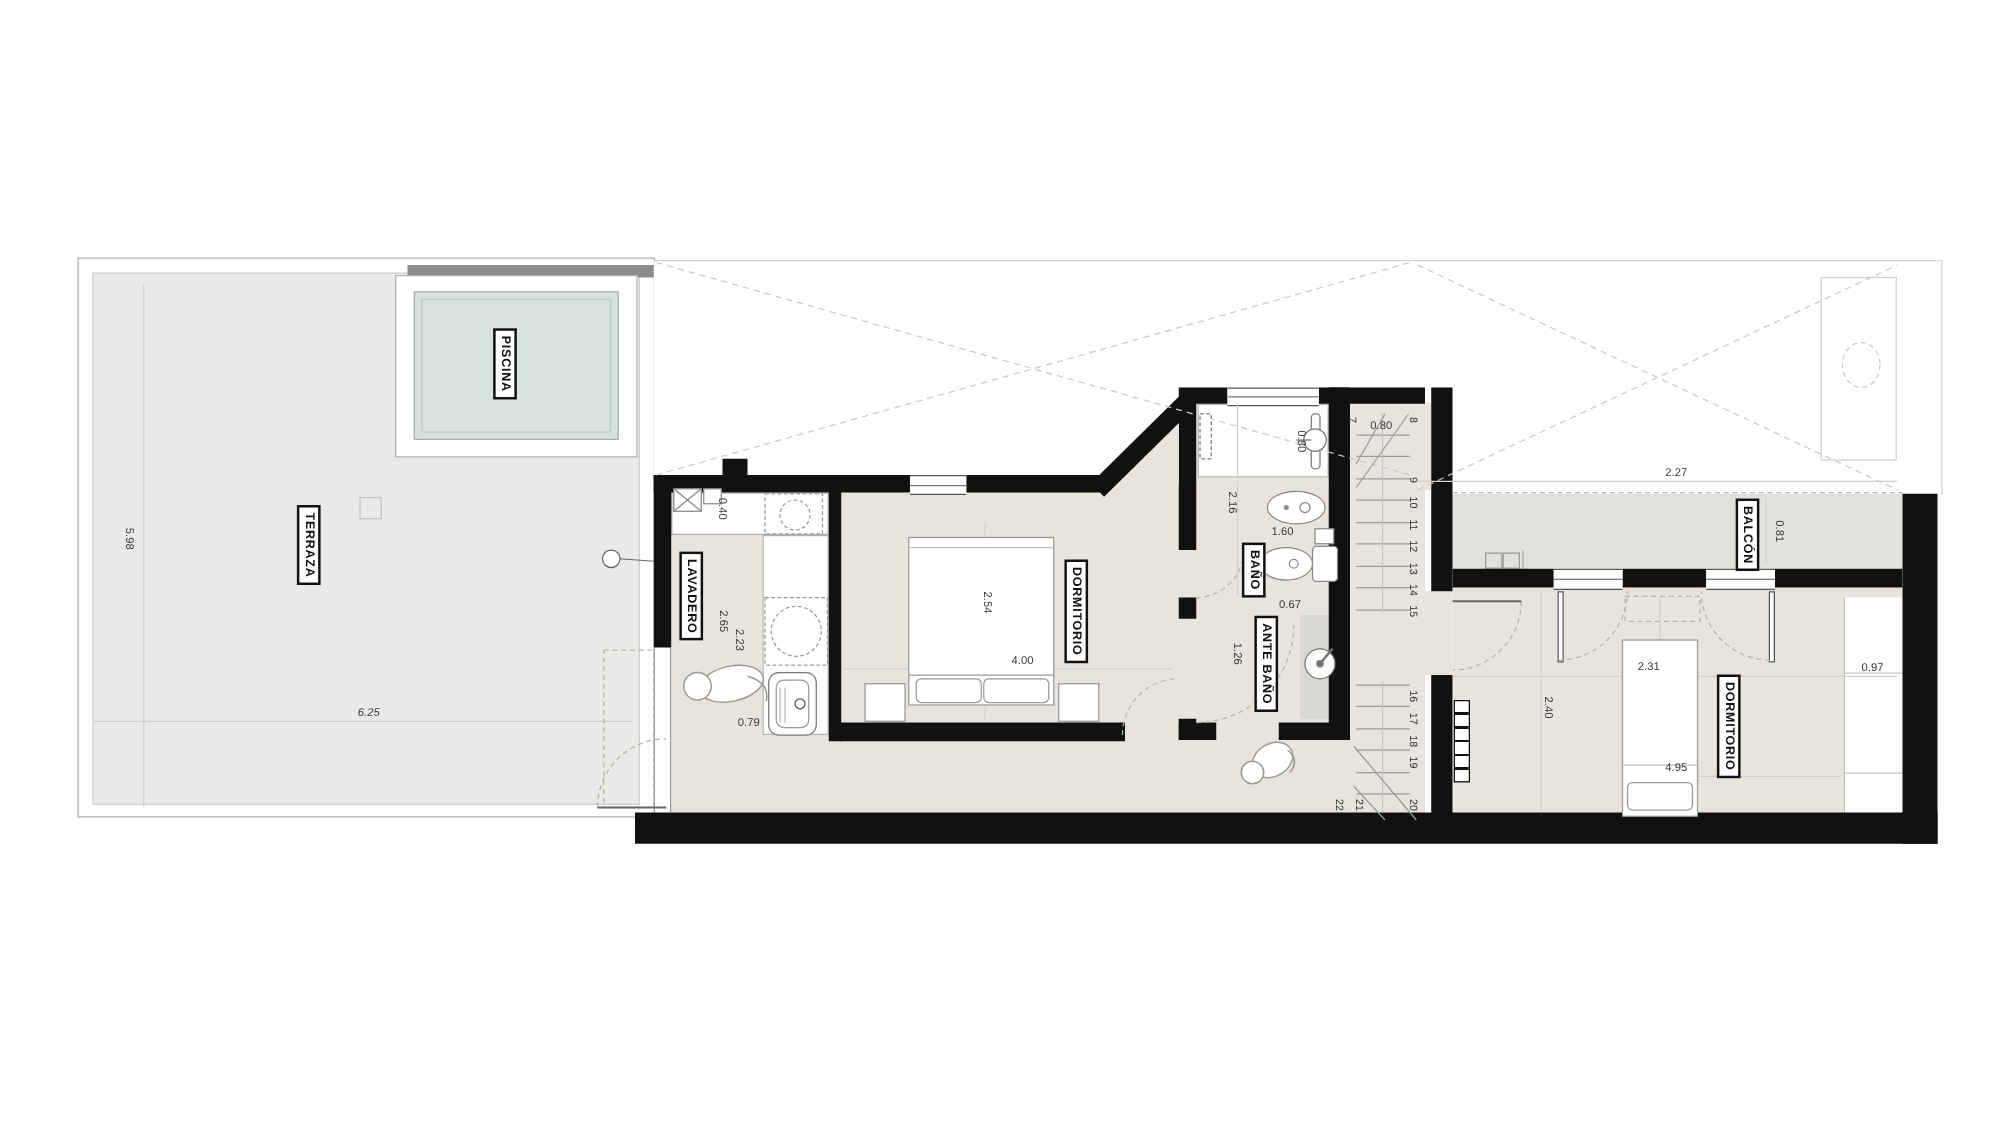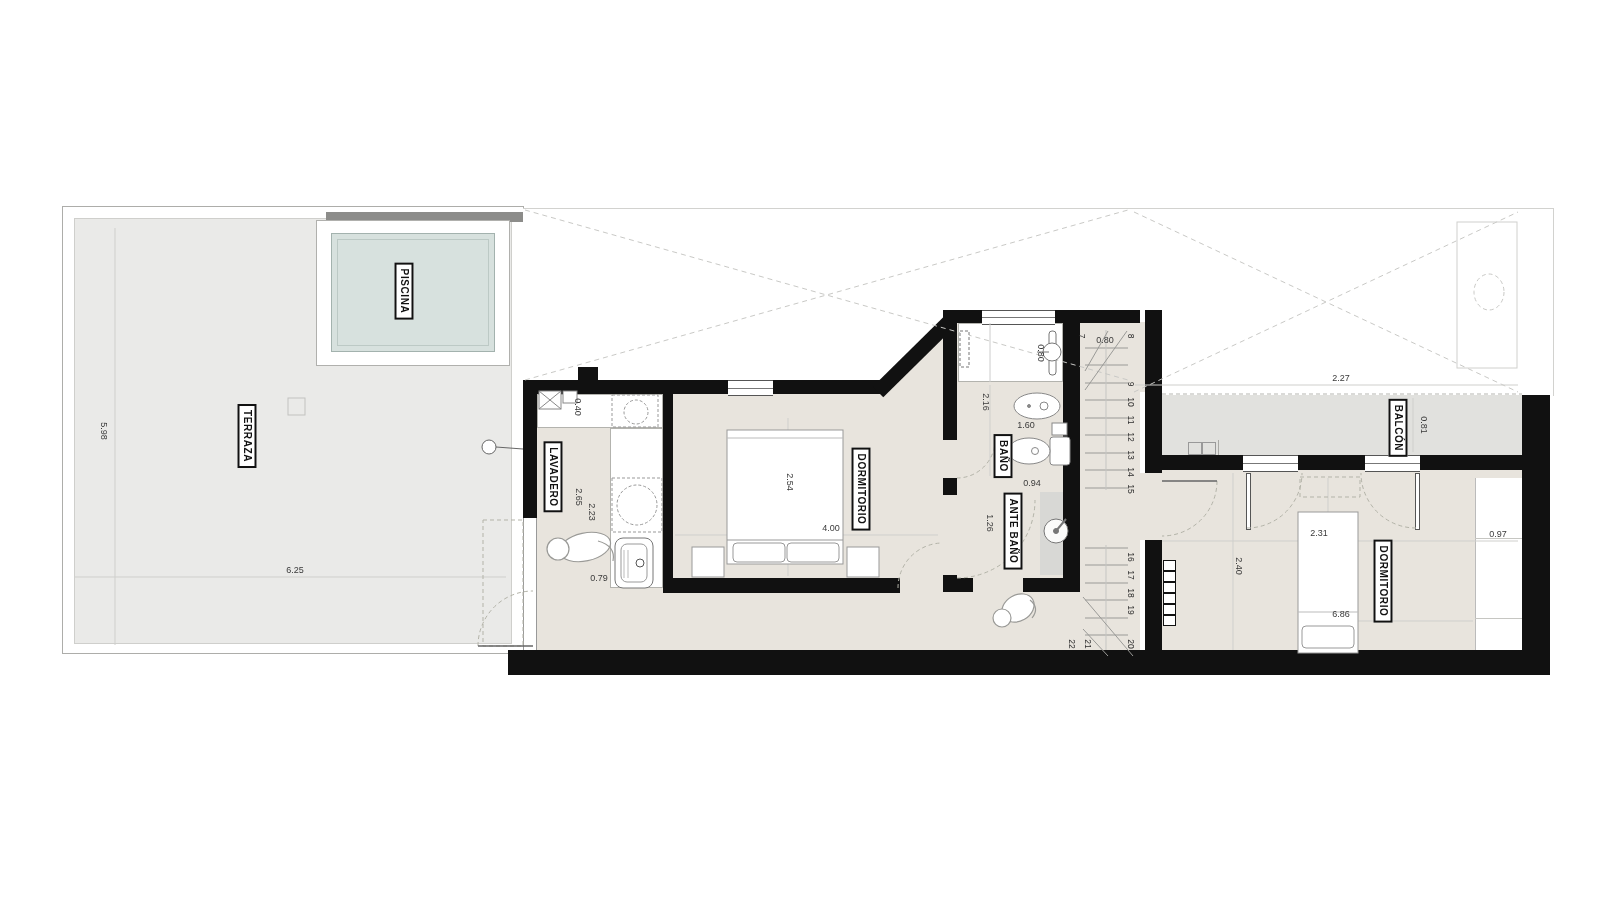--- a/index.html
+++ b/index.html
@@ -250,38 +250,38 @@
   <div class="label" style="left:404px;top:291px;">PISCINA</div>
   <div class="label" style="left:247px;top:436px;">TERRAZA</div>
   <div class="label" style="left:553px;top:477px;">LAVADERO</div>
   <div class="label" style="left:861px;top:489px;">DORMITORIO</div>
   <div class="label" style="left:1003px;top:456px;">BAÑO</div>
   <div class="label" style="left:1013px;top:531px;">ANTE BAÑO</div>
   <div class="label" style="left:1398px;top:428px;">BALCÓN</div>
   <div class="label" style="left:1383px;top:581px;">DORMITORIO</div>
 
   <div class="dim rot" style="left:104px;top:431px;">5.98</div>
-  <div class="dim" style="left:295px;top:570px;">6.25</div>
+  <div class="dim" style="left:295px;top:570px;font-style:italic;">6.25</div>
   <div class="dim rot" style="left:578px;top:407px;">0.40</div>
   <div class="dim rot" style="left:579px;top:497px;">2.65</div>
   <div class="dim rot" style="left:592px;top:512px;">2.23</div>
   <div class="dim" style="left:599px;top:578px;">0.79</div>
   <div class="dim rot" style="left:790px;top:482px;">2.54</div>
-  <div class="dim" style="left:818px;top:528px;margin-left:13px;">4.00</div>
+  <div class="dim" style="left:818px;top:528px;">4.00</div>
   <div class="dim rot" style="left:1041px;top:353px;">0.80</div>
   <div class="dim rot" style="left:986px;top:402px;">2.16</div>
   <div class="dim" style="left:1026px;top:425px;">1.60</div>
-  <div class="dim" style="left:1032px;top:483px;">0.94</div>
+  <div class="dim" style="left:1032px;top:483px;">0.67</div>
   <div class="dim rot" style="left:990px;top:523px;">1.26</div>
   <div class="dim" style="left:1105px;top:340px;">0.80</div>
   <div class="dim" style="left:1341px;top:378px;">2.27</div>
   <div class="dim rot" style="left:1424px;top:425px;">0.81</div>
   <div class="dim rot" style="left:1239px;top:566px;">2.40</div>
   <div class="dim" style="left:1319px;top:533px;">2.31</div>
-  <div class="dim" style="left:1341px;top:614px;">6.86</div>
+  <div class="dim" style="left:1341px;top:614px;">4.95</div>
   <div class="dim" style="left:1498px;top:534px;">0.97</div>
 
   <div class="step" style="left:1082px;top:336px;">7</div>
   <div class="step" style="left:1131px;top:336px;">8</div>
   <div class="step" style="left:1131px;top:384px;">9</div>
   <div class="step" style="left:1131px;top:402px;">10</div>
   <div class="step" style="left:1131px;top:420px;">11</div>
   <div class="step" style="left:1131px;top:437px;">12</div>
   <div class="step" style="left:1131px;top:455px;">13</div>
   <div class="step" style="left:1131px;top:472px;">14</div>

